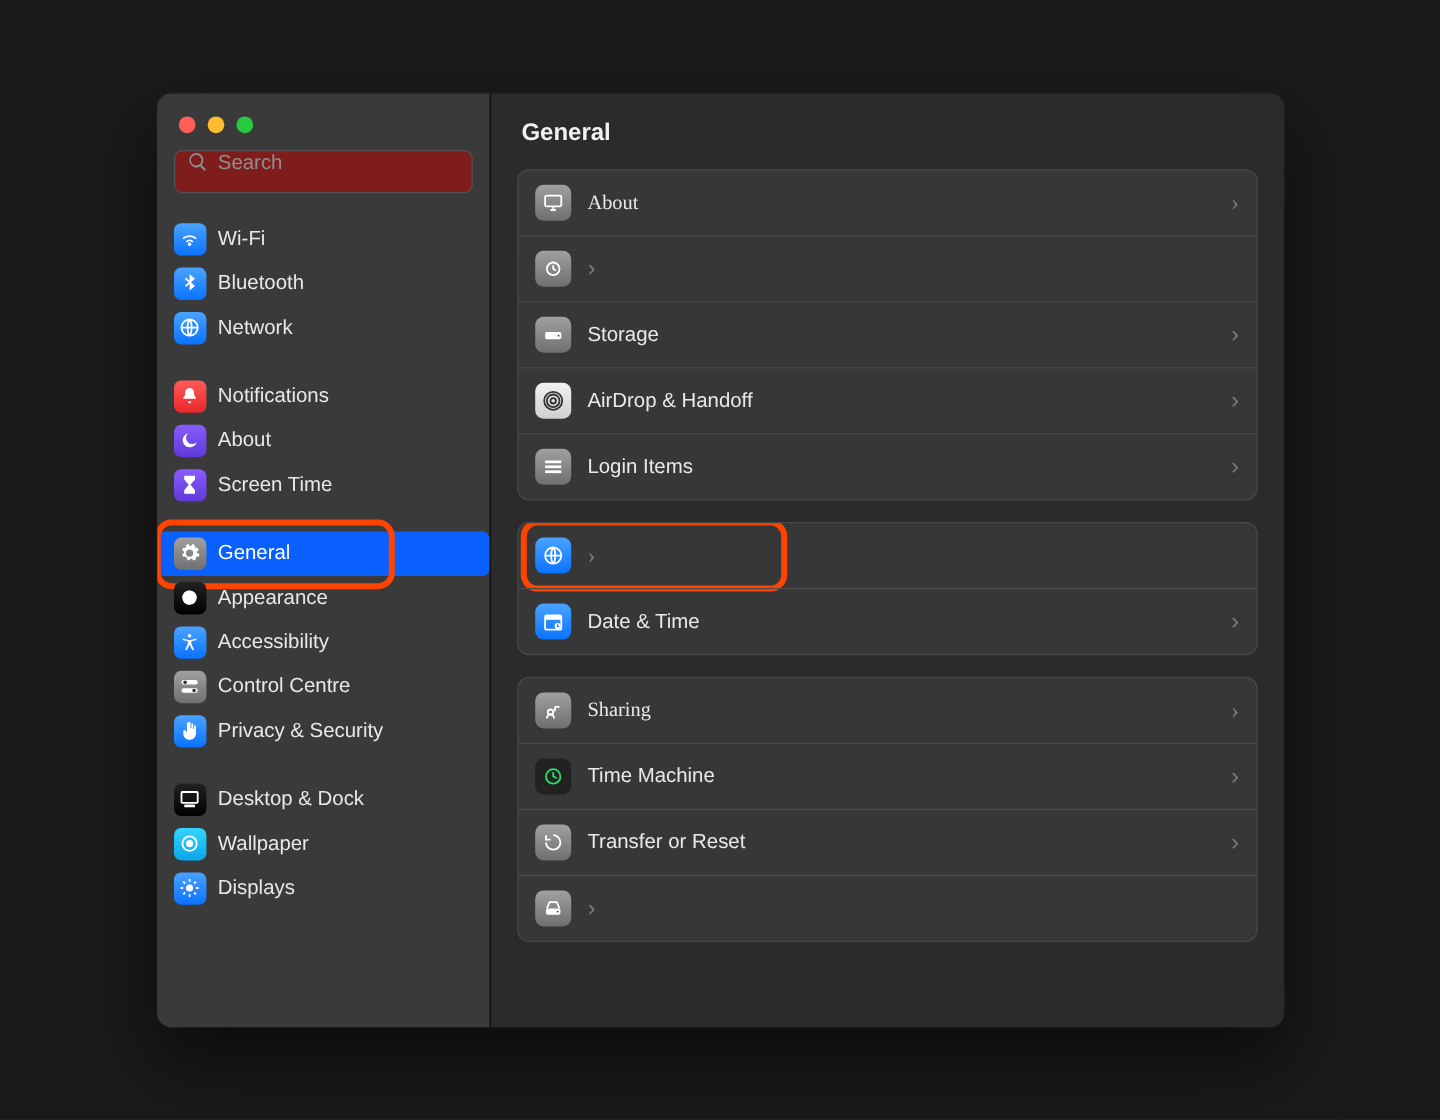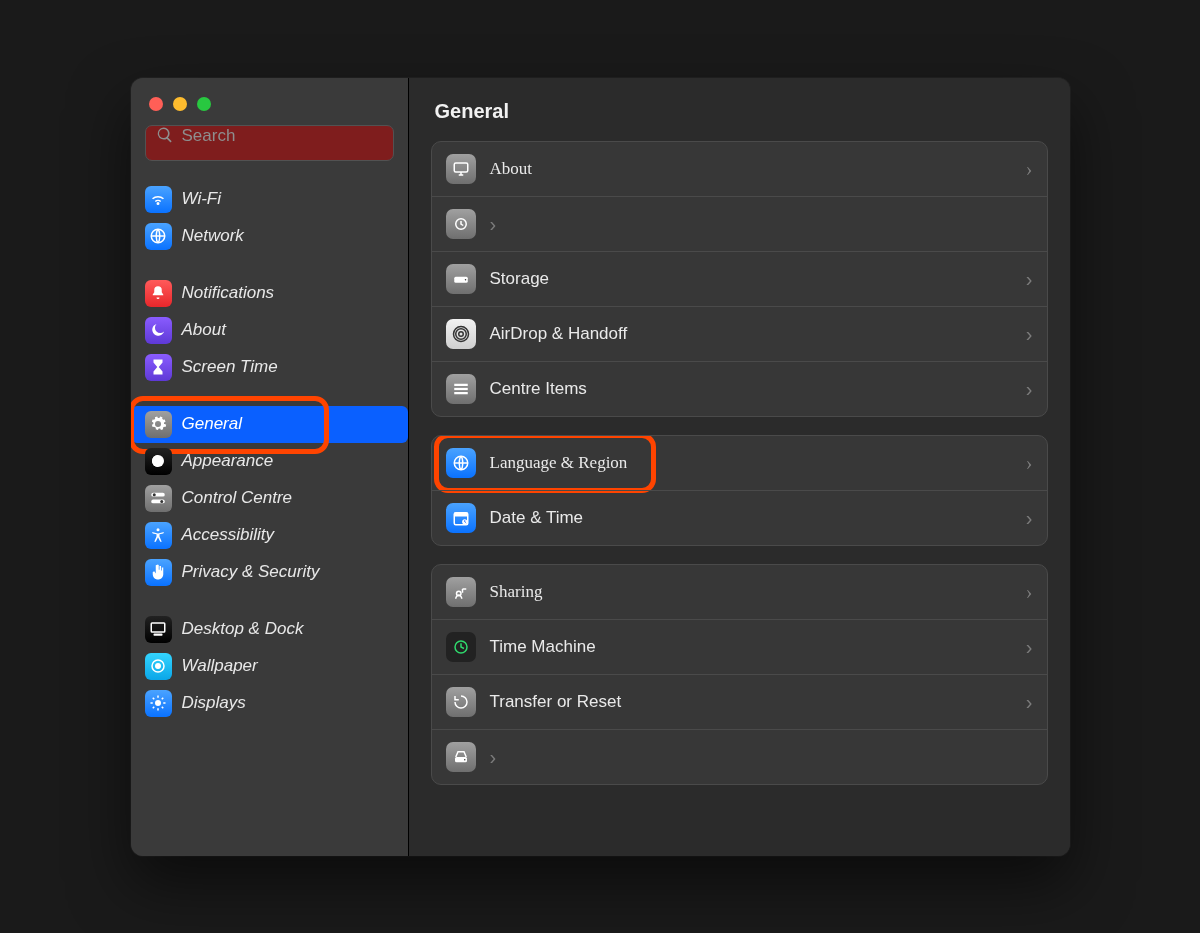--- a/index.html
+++ b/index.html
@@ -81,21 +81,21 @@
   }
   .side-item.selected .side-label { color: #fff; }
   .icon-box {
     width: 27px; height: 27px;
     border-radius: 6px;
     display: flex; align-items: center; justify-content: center;
     flex-shrink: 0;
     font-size: 15px;
     color: #fff;
   }
-  .side-label { color: #e8e8e8; font-style: italic; }
+  .side-label { color: #e8e8e8; }
   
   .highlight-ring {
     position: absolute;
     border: 5px solid #ff4400;
     border-radius: 14px;
     pointer-events: none;
   }
   
   .main {
     flex: 1;
@@ -185,20 +185,28 @@
           <div class="side-item">
             <div class="icon-box g-blue">
               <svg class="glyph" viewBox="0 0 24 24" fill="currentColor">
                 <path d="M12 20a2 2 0 110-4 2 2 0 010 4zm-4.3-5.3a6 6 0 018.6 0l-1.4 1.4a4 4 0 00-5.8 0zM4 11a12 12 0 0116 0l-1.4 1.4a10 10 0 00-13.2 0z"></path>
               </svg>
             </div>
             <span class="side-label">Wi-Fi</span>
           </div>
           <div class="side-item">
             <div class="icon-box g-blue">
+              <svg class="glyph" viewBox="0 0 24 24" fill="currentColor">
+                <path d="M12 2l6 5-4.5 4 4.5 4-6 5v-7.2L8 16l-1.3-1.3L11 11 6.7 7.3 8 6l4 3.2z"></path>
+              </svg>
+            </div>
+            <span class="side-label">Bluetooth</span>
+          </div>
+          <div class="side-item">
+            <div class="icon-box g-blue">
               <svg class="glyph" viewBox="0 0 24 24" fill="none" stroke="currentColor" stroke-width="2">
                 <circle cx="12" cy="12" r="9"></circle>
                 <path d="M3 12h18M12 3c3 3 3 15 0 18M12 3c-3 3-3 15 0 18"></path>
               </svg>
             </div>
             <span class="side-label">Network</span>
           </div>
         </div>
         <div class="side-group">
           <div class="side-item">
@@ -237,40 +245,40 @@
             <div class="highlight-ring" style="left: -2px; top: -10px; width: 200px; height: 58px;"></div>
           </div>
           <div class="side-item">
             <div class="icon-box g-black">
               <svg class="glyph" viewBox="0 0 24 24" fill="currentColor">
                 <circle cx="12" cy="12" r="8"></circle>
                 <path d="M12 4a8 8 0 000 16z" fill="#fff"></path>
               </svg>
             </div>
             <span class="side-label">Appearance</span>
+          </div>
+          <div class="side-item">
+            <div class="icon-box g-blue">
+              <svg class="glyph" viewBox="0 0 24 24" fill="currentColor">
+                <circle cx="12" cy="5" r="2"></circle>
+                <path d="M4 8l8 2 8-2-1 2-5 1v3l3 7h-2l-3-6-3 6H7l3-7v-3L5 10z"></path>
+              </svg>
+            </div>
+            <span class="side-label">Accessibility</span>
           </div>
           <div class="side-item">
             <div class="icon-box g-grey">
               <svg class="glyph" viewBox="0 0 24 24" fill="currentColor">
                 <rect x="3" y="5" width="18" height="5" rx="2.5"></rect>
                 <rect x="3" y="14" width="18" height="5" rx="2.5"></rect>
                 <circle cx="7" cy="7.5" r="2" fill="#333"></circle>
                 <circle cx="17" cy="16.5" r="2" fill="#333"></circle>
               </svg>
             </div>
             <span class="side-label">Control Centre</span>
-          </div>
-          <div class="side-item">
-            <div class="icon-box g-blue">
-              <svg class="glyph" viewBox="0 0 24 24" fill="currentColor">
-                <circle cx="12" cy="5" r="2"></circle>
-                <path d="M4 8l8 2 8-2-1 2-5 1v3l3 7h-2l-3-6-3 6H7l3-7v-3L5 10z"></path>
-              </svg>
-            </div>
-            <span class="side-label">Accessibility</span>
           </div>
           <div class="side-item">
             <div class="icon-box g-blue">
               <svg class="glyph" viewBox="0 0 24 24" fill="currentColor">
                 <path d="M12 2l1 1v6h1V4l2 0v6h1V6l2 0v9c0 4-3 7-7 7s-7-3-7-7l0-3 2-1 2 3V3z"></path>
               </svg>
             </div>
             <span class="side-label">Privacy &amp; Security</span>
           </div>
         </div>
@@ -351,33 +359,32 @@
             <div class="chevron">›</div>
           </div>
           <div class="list-row">
             <div class="row-icon g-grey">
               <svg class="glyph" viewBox="0 0 24 24" fill="currentColor">
                 <rect x="3" y="5" width="18" height="3"></rect>
                 <rect x="3" y="10.5" width="18" height="3"></rect>
                 <rect x="3" y="16" width="18" height="3"></rect>
               </svg>
             </div>
-            <div class="row-label">Centre Items</div>
+            <div class="row-label">Login Items</div>
             <div class="chevron">›</div>
           </div>
         </div>
         <div class="list-group">
           <div class="list-row">
             <div class="row-icon g-blue">
               <svg class="glyph" viewBox="0 0 24 24" fill="none" stroke="currentColor" stroke-width="2">
                 <circle cx="12" cy="12" r="9"></circle>
                 <path d="M3 12h18M12 3c3 3 3 15 0 18M12 3c-3 3-3 15 0 18"></path>
               </svg>
             </div>
-            <div class="row-label">Language &amp; Region</div>
             <div class="chevron">›</div>
             <div class="highlight-ring" style="left: 2px; top: -3px; width: 222px; height: 60px;"></div>
           </div>
           <div class="list-row">
             <div class="row-icon g-blue">
               <svg class="glyph" viewBox="0 0 24 24" fill="currentColor">
                 <rect x="3" y="5" width="18" height="16" rx="2" fill="none" stroke="currentColor" stroke-width="2"></rect>
                 <rect x="3" y="5" width="18" height="5"></rect>
                 <circle cx="17" cy="17" r="3.5" fill="#fff"></circle>
                 <path d="M17 15v2l1.3 1" stroke="#0a60ff" stroke-width="1.3" fill="none"></path>

